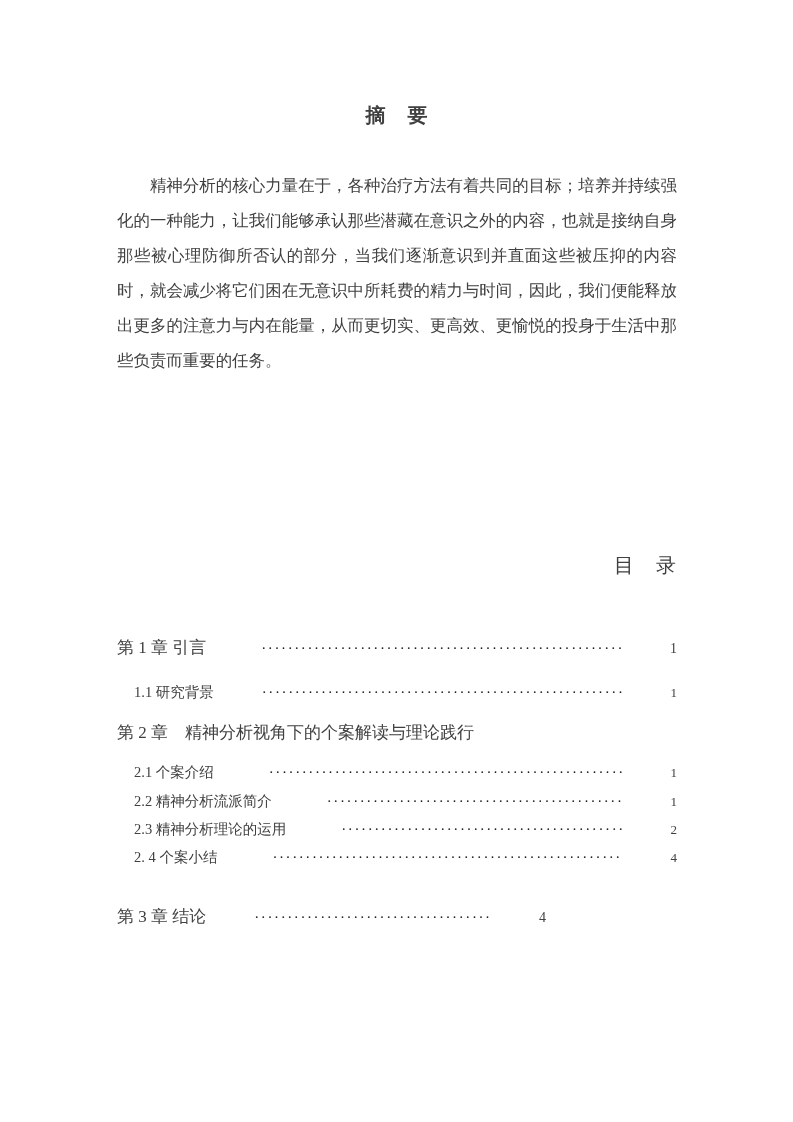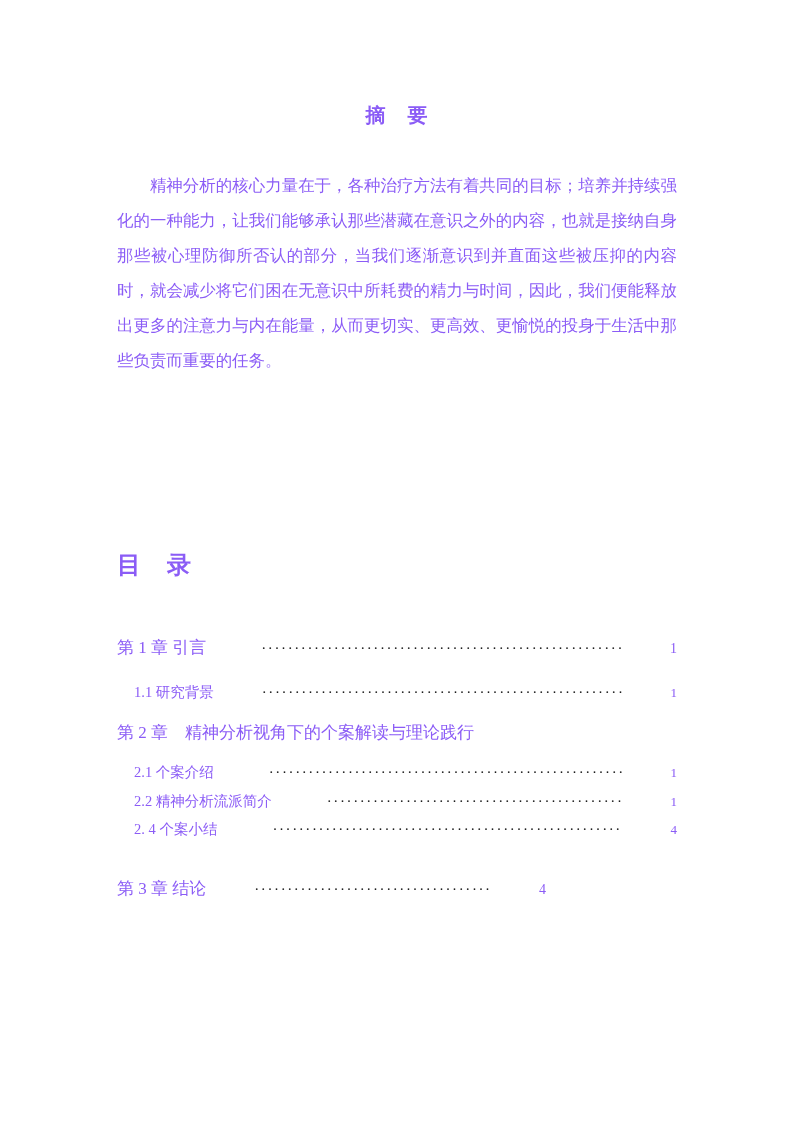--- a/index.html
+++ b/index.html
@@ -1,21 +1,21 @@
 <!DOCTYPE html>
 <html><head>
 <meta charset="utf-8">
 <style>
   html, body { margin: 0; padding: 0; background: #ffffff; }
   .page {
     position: relative;
     width: 793px;
     height: 1122px;
     background: #ffffff;
-    color: #8b5cf6;
+    color: #404040;
     font-family: "Liberation Serif", "DejaVu Serif", serif;
     overflow: hidden;
     box-sizing: border-box;
     padding: 0 116px 0 117px;
   }
   .abstract-title {
     margin: 0;
     padding-top: 100px;
     font-size: 20px;
     line-height: 30px;
@@ -26,24 +26,24 @@
   .abstract-paragraph {
     margin: 38px 0 0 0;
     font-size: 16.45px;
     line-height: 35px;
     text-align: justify;
     text-justify: inter-ideograph;
     text-indent: 2em;
   }
   .toc-title {
     margin: 172px 0 0 0;
-    font-size: 24px;
+    font-size: 20px;
     line-height: 30px;
-    font-weight: bold;
-    text-align: left;
+    font-weight: normal;
+    text-align: right;
     letter-spacing: 1px;
   }
   .toc { margin-top: 53px; }
   .toc-row {
     display: flex;
     align-items: baseline;
     white-space: nowrap;
     gap: 48px;
   }
   .toc-row .leader {
@@ -110,20 +110,25 @@
       <span class="leader"></span>
       <span class="pg">1</span>
     </div>
 
     <div class="toc-row lvl-sub gap row-2-2">
       <span class="lbl">2.2 精神分析流派简介</span>
       <span class="leader"></span>
       <span class="pg">1</span>
     </div>
 
+    <div class="toc-row lvl-sub gap row-2-3">
+      <span class="lbl">2.3 精神分析理论的运用</span>
+      <span class="leader"></span>
+      <span class="pg">2</span>
+    </div>
 
     <div class="toc-row lvl-sub gap row-2-4">
       <span class="lbl">2. 4 个案小结</span>
       <span class="leader"></span>
       <span class="pg">4</span>
     </div>
 
     <div class="toc-row lvl-ch row-ch3">
       <span class="lbl">第 3 章 结论</span>
       <span class="leader"></span>

